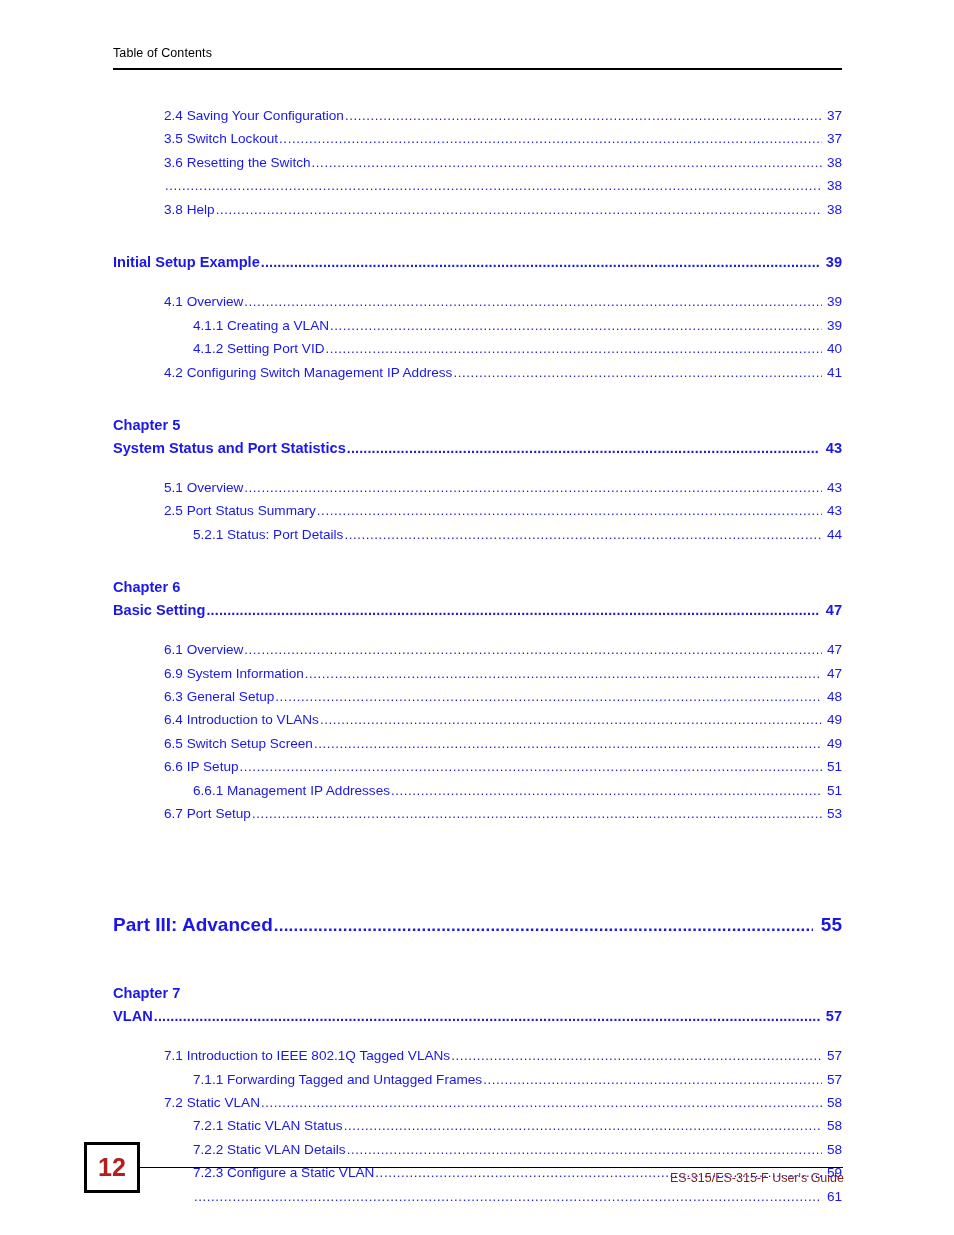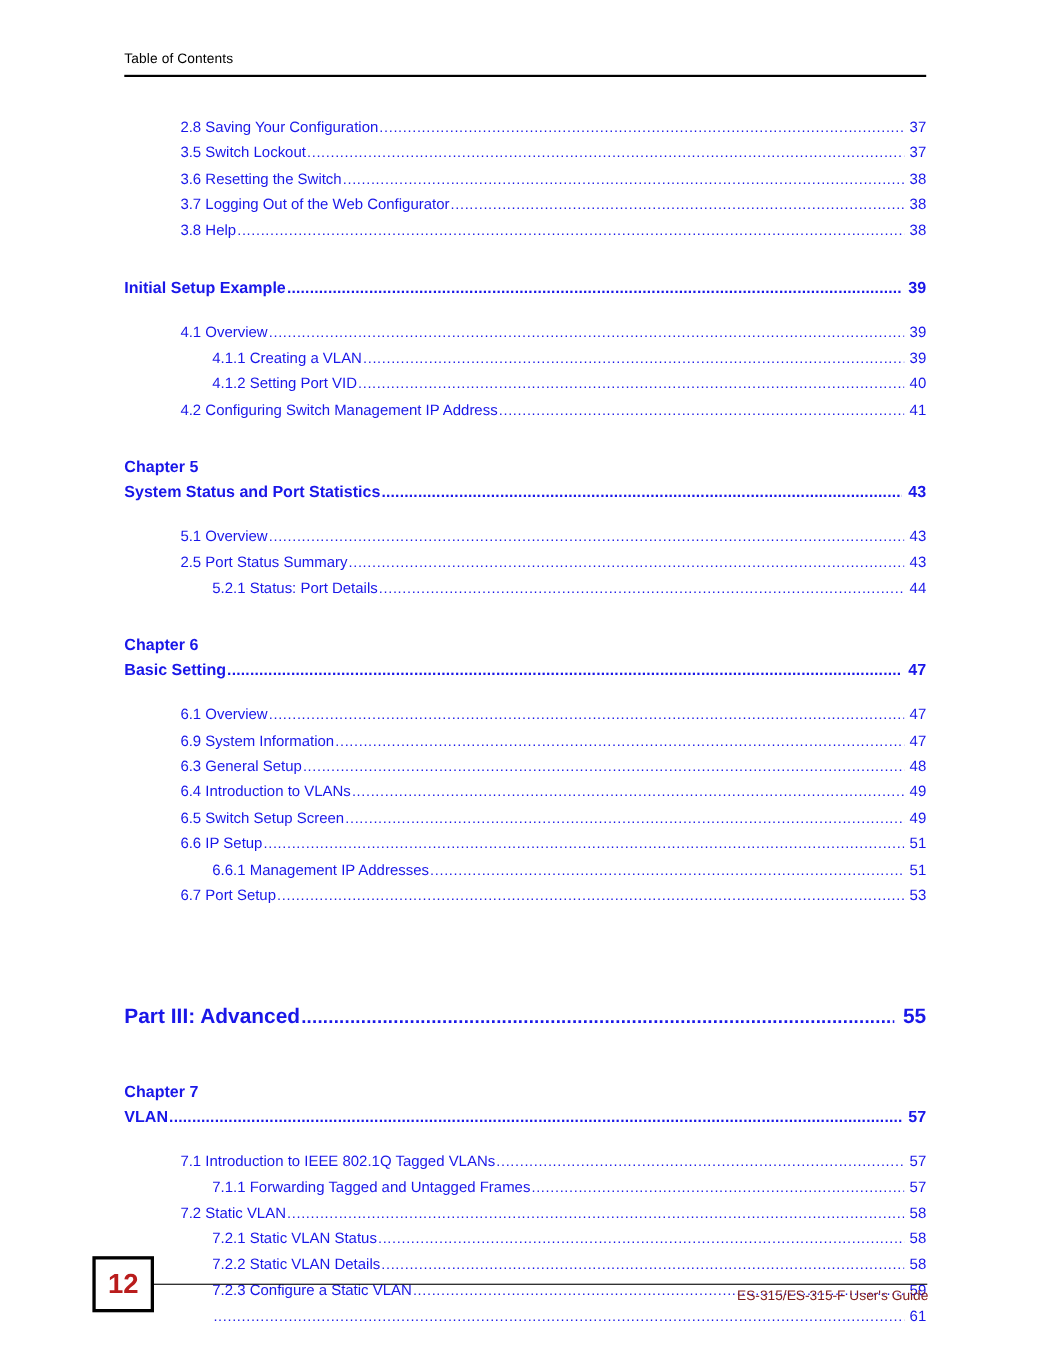--- a/index.html
+++ b/index.html
@@ -164,36 +164,35 @@
 
 <div class="page">
 
   <div class="header">
     <div class="header-title">Table of Contents</div>
     <div class="header-rule"></div>
   </div>
 
   <div class="toc" id="toc-root">
       <div class="toc-row lvl2">
-        <span class="label">2.8 Saving Your Configuration</span>
+        <span class="label">2.4 Saving Your Configuration</span>
         <span class="leader">...........................................................................................................................................................................................................................</span>
         <span class="pageno">37</span>
       </div>
       <div class="toc-row lvl2">
         <span class="label">3.5 Switch Lockout</span>
         <span class="leader">...........................................................................................................................................................................................................................</span>
         <span class="pageno">37</span>
       </div>
       <div class="toc-row lvl2">
         <span class="label">3.6 Resetting the Switch</span>
         <span class="leader">...........................................................................................................................................................................................................................</span>
         <span class="pageno">38</span>
       </div>
       <div class="toc-row lvl2">
-        <span class="label">3.7 Logging Out of the Web Configurator</span>
         <span class="leader">...........................................................................................................................................................................................................................</span>
         <span class="pageno">38</span>
       </div>
       <div class="toc-row lvl2">
         <span class="label">3.8 Help</span>
         <span class="leader">...........................................................................................................................................................................................................................</span>
         <span class="pageno">38</span>
       </div>
       <div class="gap-lg"></div>
       <div class="toc-row head lvl1">

